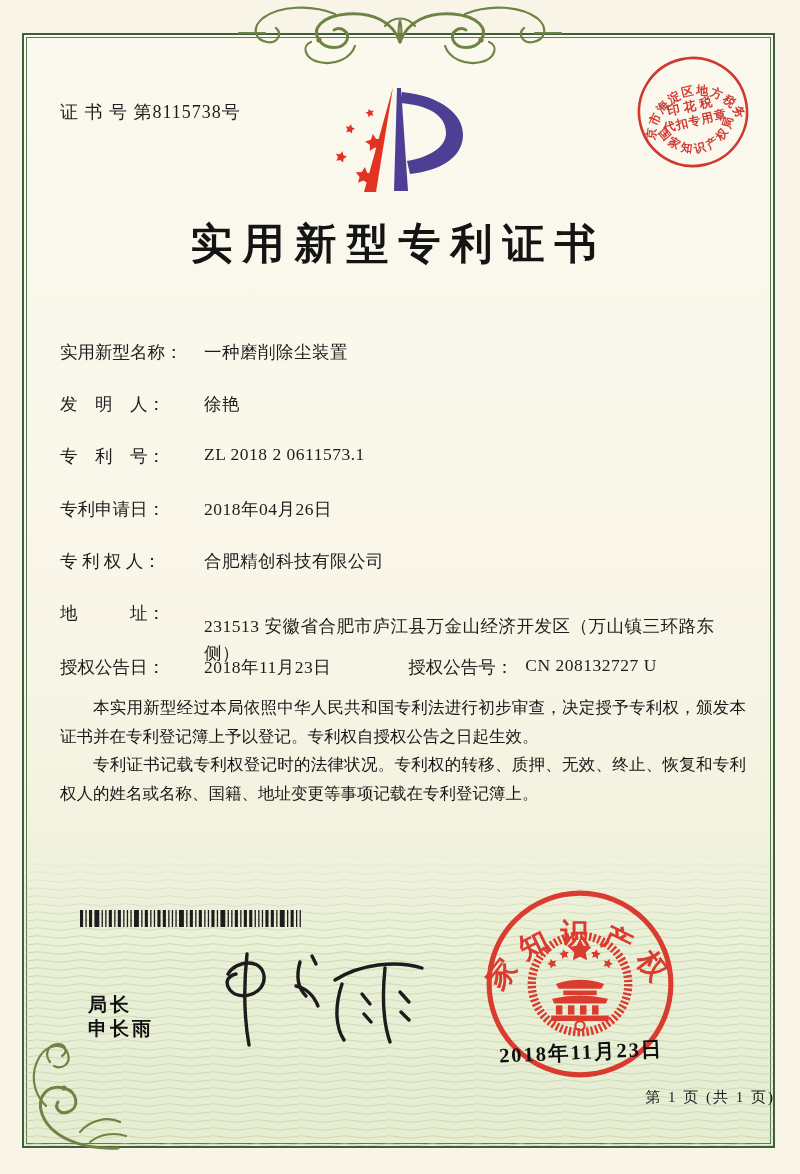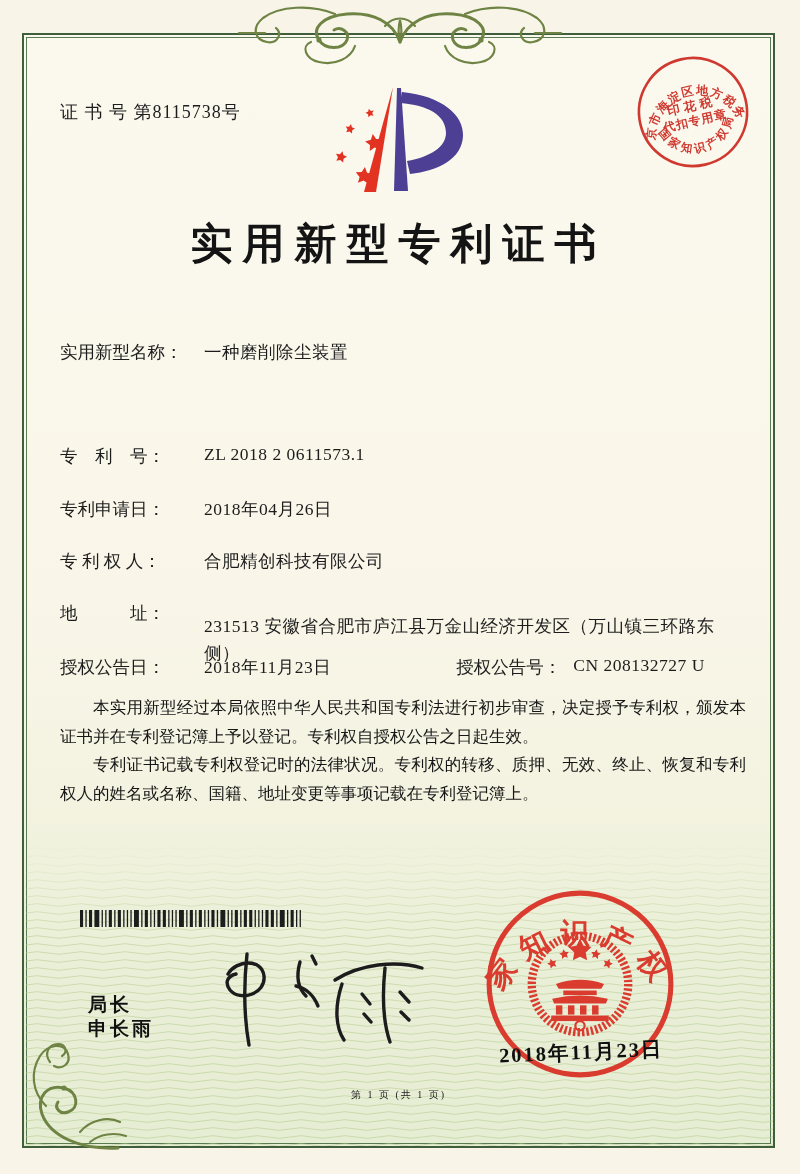--- a/index.html
+++ b/index.html
@@ -26,41 +26,41 @@
   .logo{left:328px;top:80px;width:150px;height:122px;}
   .tax-stamp{left:633px;top:52px;width:120px;height:120px;opacity:.92;}
   .tax-stamp text{fill:#cc2a20;font-family:"Liberation Serif","DejaVu Serif",serif;font-weight:700;}
 
   .title{left:22px;top:216px;width:753px;text-align:center;font-size:42px;font-weight:700;
          letter-spacing:10px;color:#141414;}
   .field-row{position:absolute;left:60px;width:690px;font-size:17.5px;color:#1c1c1c;display:flex;}
   .flabel{flex:0 0 132px;white-space:nowrap;}
   .fvalue{margin-left:12px;letter-spacing:.5px;}
   .addr .fvalue{max-width:545px;line-height:1.55;margin-top:12px;}
-  .grant{display:flex;gap:48px;}
+  .grant{display:flex;}
   .grant .grp{display:flex;}
   .grant .grp2{margin-left:77px;}
 
   .paras{left:60px;top:694px;width:686px;font-size:16.5px;line-height:1.73;color:#161616;
          text-align:justify;}
   .paras p{text-indent:2em;}
 
   .barcode{left:80px;top:910px;width:226px;height:17px;}
   .officer-title{left:88px;top:972px;font-family:"Liberation Sans","DejaVu Sans",sans-serif;
      font-size:19px;font-weight:600;letter-spacing:3px;color:#111;margin-top:20px;}
   .officer-name{left:88px;top:1016px;font-family:"Liberation Sans","DejaVu Sans",sans-serif;
      font-size:19px;font-weight:600;letter-spacing:3px;color:#111;}
   .signature{left:200px;top:942px;width:240px;height:112px;z-index:3;}
   .signature path{fill:none;stroke:#1c1c1c;stroke-width:3.4;stroke-linecap:round;}
 
   .seal{left:478px;top:882px;width:204px;height:204px;opacity:.93;z-index:2;}
   .seal text{fill:var(--seal-red);font-family:"Liberation Serif","DejaVu Serif",serif;font-weight:700;}
   .seal-date{left:499px;top:1038px;font-size:20.5px;font-weight:600;letter-spacing:2px;color:#101010;
      transform:rotate(-2.5deg);z-index:4;}
-  .footer{left:22px;top:1088px;width:753px;text-align:center;font-size:10px;letter-spacing:2px;color:#1d1d1d;}
+  .footer{left:22px;top:1088px;width:753px;text-align:right;font-size:15px;letter-spacing:2px;color:#1d1d1d;}
 </style>
 </head>
 <body>
 
 <div class="page">
   <div class="frame"></div>
 
   <svg class="waves-svg" id="waves" viewBox="0 0 747 303" preserveAspectRatio="none">
       <path opacity="0.05" d="M0 6 q11 -2.6 22 0 t22 0 t22 0 t22 0 t22 0 t22 0 t22 0 t22 0 t22 0 t22 0 t22 0 t22 0 t22 0 t22 0 t22 0 t22 0 t22 0 t22 0 t22 0 t22 0 t22 0 t22 0 t22 0 t22 0 t22 0 t22 0 t22 0 t22 0 t22 0 t22 0 t22 0 t22 0 t22 0 t22 0 t22 0"></path>
       <path opacity="0.10" d="M0 14 q11 -2.6 22 0 t22 0 t22 0 t22 0 t22 0 t22 0 t22 0 t22 0 t22 0 t22 0 t22 0 t22 0 t22 0 t22 0 t22 0 t22 0 t22 0 t22 0 t22 0 t22 0 t22 0 t22 0 t22 0 t22 0 t22 0 t22 0 t22 0 t22 0 t22 0 t22 0 t22 0 t22 0 t22 0 t22 0 t22 0"></path>
@@ -162,20 +162,24 @@
         <textPath href="#tax-arc-bottom" startOffset="50%" text-anchor="middle">国家知识产权局</textPath>
       </text>
     </g>
   </svg>
 
   <div class="layer title">实用新型专利证书</div>
 
   <div class="field-row" style="top:340px">
     <span class="flabel">实用新型名称：</span>
     <span class="fvalue">一种磨削除尘装置</span>
+  </div>
+  <div class="field-row" style="top:392px">
+    <span class="flabel">发　明　人：</span>
+    <span class="fvalue">徐艳</span>
   </div>
   <div class="field-row" style="top:444px">
     <span class="flabel">专　利　号：</span>
     <span class="fvalue">ZL 2018 2 0611573.1</span>
   </div>
   <div class="field-row" style="top:497px">
     <span class="flabel">专利申请日：</span>
     <span class="fvalue">2018年04月26日</span>
   </div>
   <div class="field-row" style="top:549px">

